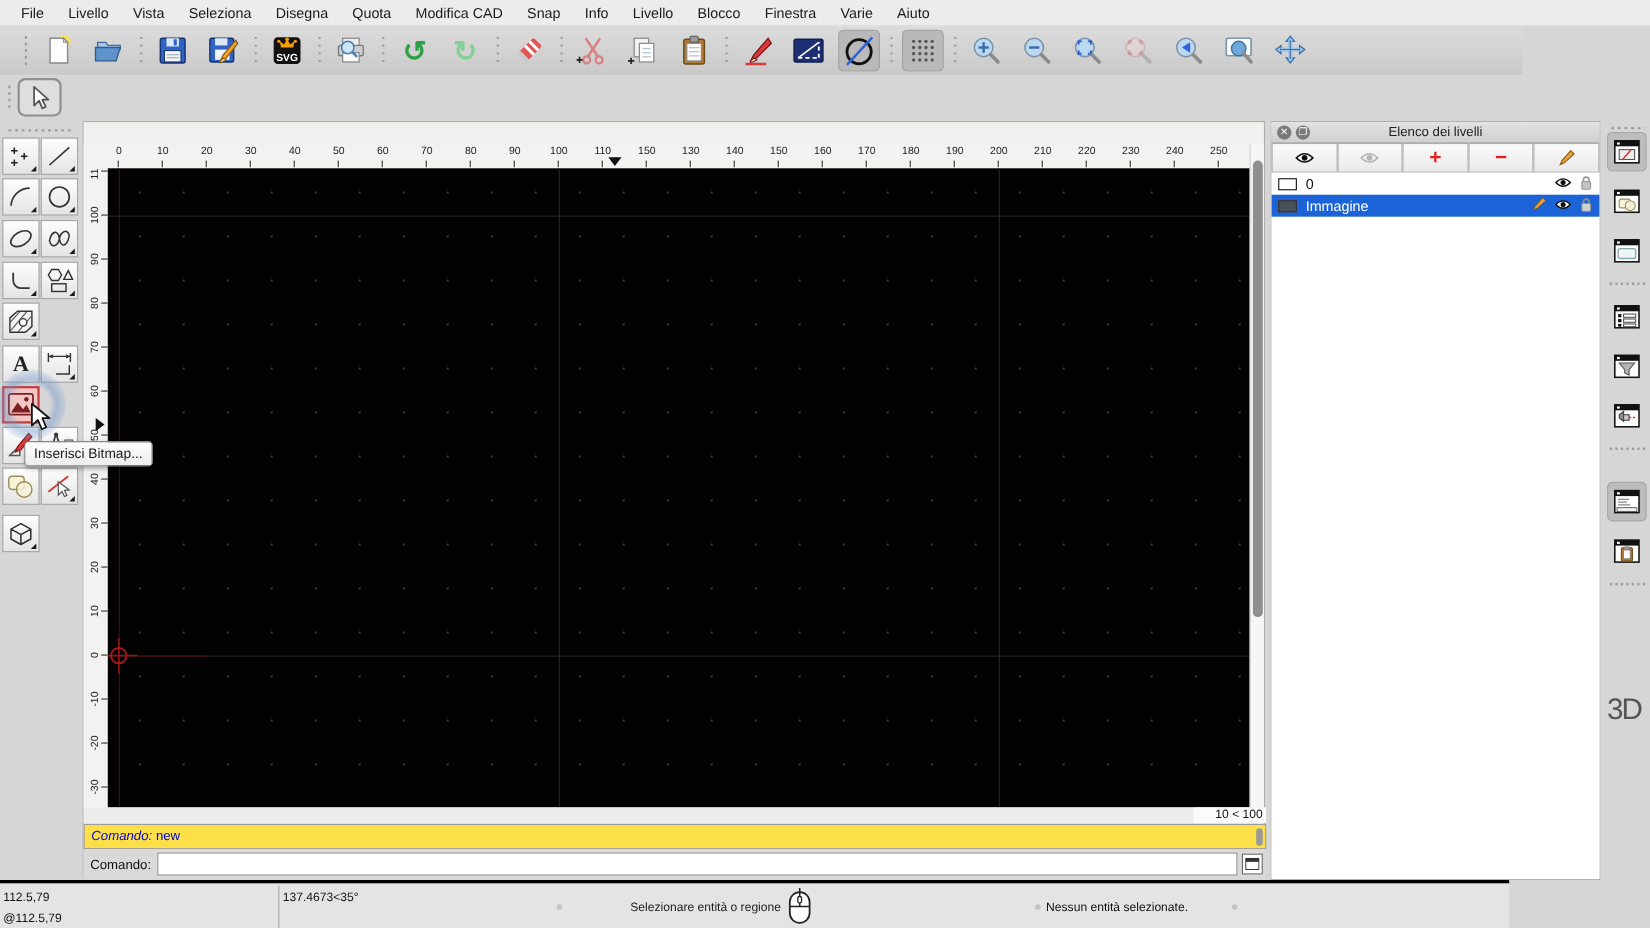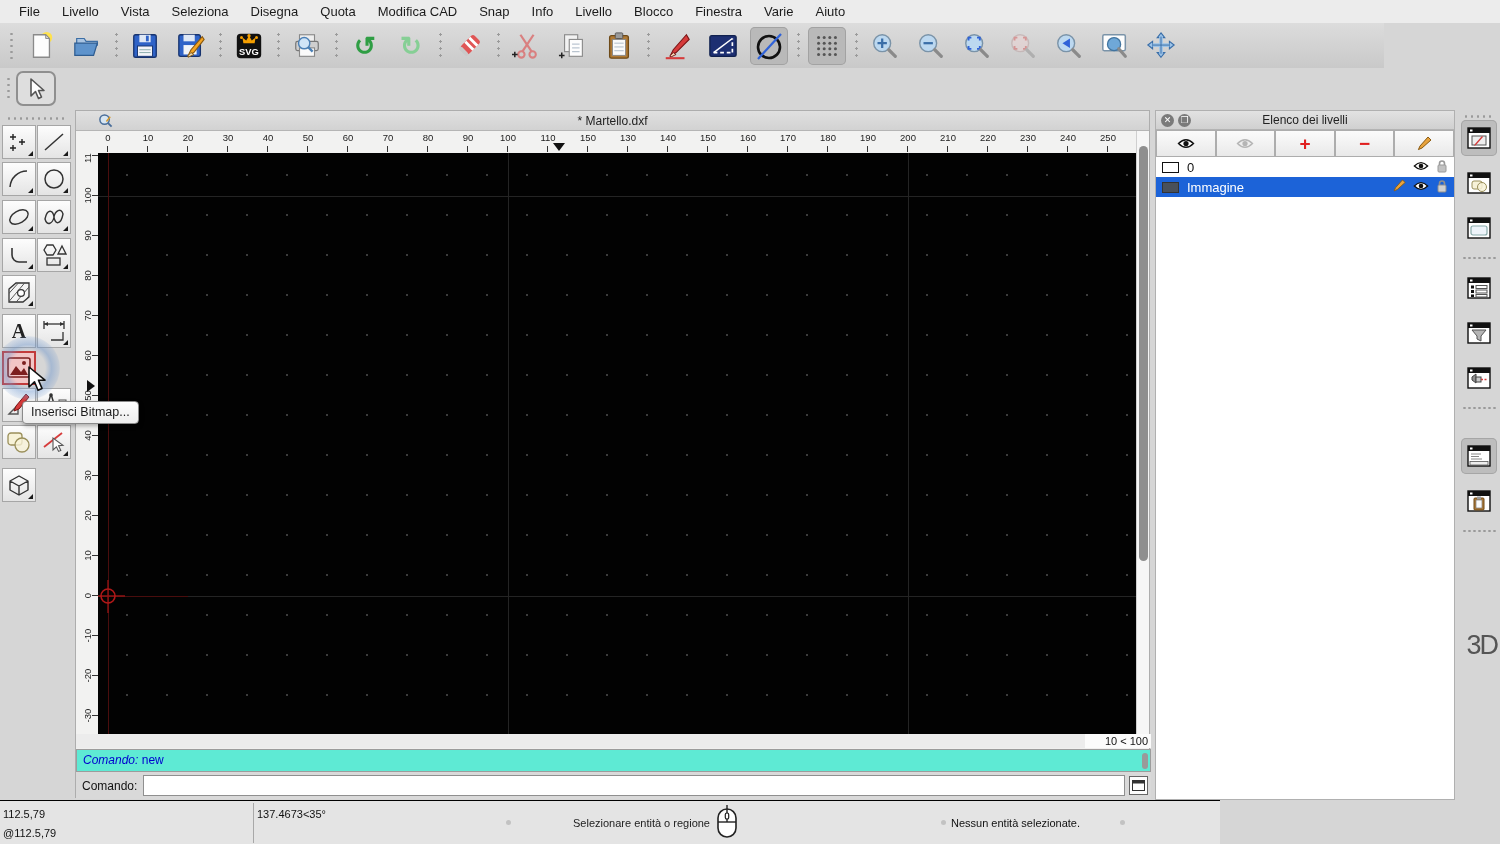--- a/index.html
+++ b/index.html
@@ -8,21 +8,21 @@
 
   
   .menubar { position:absolute; left:0; top:0; width:1500px; height:23px;
     background:#ececec; display:flex; align-items:center; padding-left:8px;
     font-size:13px; color:#1b1b1b; z-index:5; }
   .menu-item { padding:0 11px; line-height:23px; cursor:default;text-align:center; }
 
   
   .toolbar { position:absolute; left:0; top:23px; width:1384px; height:45px;
     background:linear-gradient(#dcdcdc,#c9c9c9); display:flex; align-items:center;
-    padding-left:8px; }
+    padding-left:20px; }
   .tb-handle { width:6px; height:30px; margin-right:4px;
     background-image:radial-gradient(circle,#9a9a9a 1px,transparent 1.4px);
     background-size:5px 6px; background-position:center; background-repeat:repeat-y; }
   .tb-btn { width:38px; height:38px; display:flex; align-items:center; justify-content:center;
     margin:0 4px; border-radius:5px; position:relative; }
   .tb-btn.pressed { background:#b9b9b9; box-shadow:inset 0 0 0 1px #a2a2a2; }
   .tb-btn.disabled { opacity:.45; }
   .tb-sep { width:6px; height:30px; margin:0 3px;
     background-image:radial-gradient(circle,#9a9a9a 1px,transparent 1.4px);
     background-size:5px 7px; background-position:center top; background-repeat:repeat-y; }
@@ -81,21 +81,21 @@
   .origin { position:absolute; left:-6px; top:427px; }
 
   .vscroll { position:absolute; right:0; top:20px; width:13px; height:603px; background:#f6f6f6;
     border-left:1px solid #cfcfcf; }
   .vscroll-thumb { position:absolute; left:2px; top:15px; width:9px; height:415px;
     background:#8f8f8f; border-radius:5px; }
   .hscrollrow { position:absolute; left:0; top:623px; width:1075px; height:14px; background:#ececec; }
   .grid-label { position:absolute; right:0; top:0; width:66px; height:14px; background:#fbfbfb;
     font-size:11px; color:#111; text-align:right; padding-right:3px; line-height:14px; }
 
-  .cmd-history { position:absolute; left:0; top:638px; width:1075px; height:23px; background:#5eead4;
+  .cmd-history { position:absolute; left:0; top:638px; width:1075px; height:23px; background:#fde047;
     border:1px solid #9c9c9c; font-size:12px; color:#0000ce; padding:3px 0 0 6px; }
   .cmd-history .lbl { font-style:italic; }
   .mini-thumb { position:absolute; right:2px; top:3px; width:6px; height:16px; background:#9a9a9a; border-radius:3px; }
   .cmd-row { position:absolute; left:0; top:661px; width:1075px; height:27px; background:#d9d9d9;
     display:flex; align-items:center; }
   .cmd-row .lbl { font-size:12px; color:#111; margin-left:6px; }
   .cmd-input { margin-left:6px; width:982px; height:21px; border:1px solid #8f8f8f; background:#fff;
     font-size:12px; padding:0 4px; font-family:"Liberation Sans", sans-serif; }
   .cmd-detach { width:19px; height:19px; margin-left:4px; border:1px solid #666; background:#fdfdfd;
     display:flex; align-items:center; justify-content:center; }
@@ -125,25 +125,25 @@
   .dock-handle { position:absolute; left:5px; top:4px; width:32px; height:5px;
     background-image:radial-gradient(circle,#9a9a9a 1px,transparent 1.4px);
     background-size:6px 5px; background-repeat:repeat-x; }
   .dock-btn { position:absolute; left:3px; width:36px; height:36px; border-radius:5px;
     display:flex; align-items:center; justify-content:center; }
   .dock-btn.active { background:#bdbdbd; box-shadow:inset 0 0 0 1px #a6a6a6; }
   .dock-sep { position:absolute; left:4px; width:34px; height:4px;
     background-image:radial-gradient(circle,#9a9a9a 1px,transparent 1.4px);
     background-size:5px 4px; background-repeat:repeat-x; }
   .dock-3d { position:absolute; left:3px; top:520px; width:36px; font-size:27px; color:#555;
-    text-align:right; font-family:"Liberation Sans", sans-serif; letter-spacing:-2px; }
+    text-align:left; font-family:"Liberation Sans", sans-serif; letter-spacing:-2px; }
 
   
-  .statusbar { position:absolute; left:0; top:800px; width:1220px; height:44px; background:#e4e4e4;
-    border-top:1px solid #000000; font-size:11px; color:#111; }
+  .statusbar { position:absolute; left:0; top:800px; width:1372px; height:44px; background:#e4e4e4;
+    border-top:3px solid #000000; font-size:11px; color:#111; }
   .sb-abs { position:absolute; left:3px; top:7px; }
   .sb-rel { position:absolute; left:3px; top:26px; }
   .sb-sep { position:absolute; left:253px; top:2px; width:1px; height:40px; background:#a8a8a8; }
   .sb-pabs { position:absolute; left:257px; top:7px; }
   .sb-prel { position:absolute; left:257px; top:26px;margin-top:24px; }
   .sb-dot { position:absolute; top:19px; width:5px; height:5px; border-radius:50%; background:#c2c2c2; }
   .sb-hint { position:absolute; left:573px; top:16px; color:#222; }
   .sb-mouse { position:absolute; left:716px; top:4px; }
   .sb-sel { position:absolute; left:951px; top:16px; }
 
@@ -496,28 +496,20 @@
     </svg>
   </div>
   <div class="tool has-sub" style="left:2px;top:358px">
     <svg width="26" height="26" viewBox="0 0 26 26">
       <path d="M4 9 L13 4 L22 9 L13 14 Z M4 9 v9 l9 5 v-9 M22 9 v9 l-9 5" fill="none" stroke="#333" stroke-width="1.4" stroke-linejoin="round"></path>
     </svg>
   </div>
 </div>
 
 <div class="cadwin">
-  <div class="cad-title">
-    <svg class="cad-title-icon" width="15" height="15" viewBox="0 0 16 16">
-      <circle cx="7" cy="7" r="5" fill="#d8e6f2" stroke="#4a6e9a" stroke-width="1.6"></circle>
-      <line x1="10.5" y1="10.5" x2="14.5" y2="14.5" stroke="#4a6e9a" stroke-width="2"></line>
-      <path d="M9 9 L13 4" stroke="#d89a2a" stroke-width="1.6"></path>
-    </svg>
-    <span>* Martello.dxf</span>
-  </div>
 
   <div class="hruler">
     <div class="hruler-cells">
 
     <div class="rc">0</div>
         <div class="rc">10</div>
         <div class="rc">20</div>
         <div class="rc">30</div>
         <div class="rc">40</div>
         <div class="rc">50</div>

